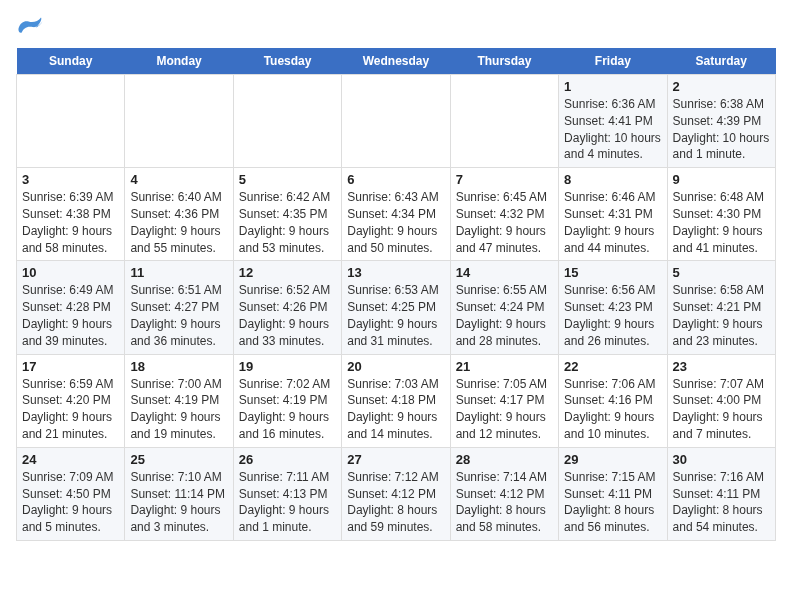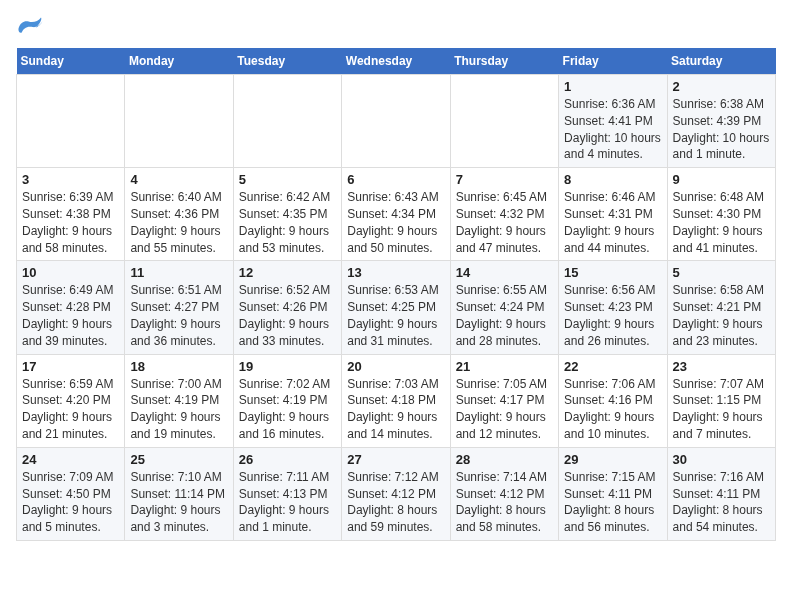--- a/index.html
+++ b/index.html
@@ -49,21 +49,21 @@
     }
     table {
       width: 100%;
       border-collapse: collapse;
       font-size: 11px;
     }
     thead tr th {
       background-color: #3a6fc4;
       color: white;
       padding: 6px 4px;
-      text-align: left;
+      text-align: center;
       font-weight: bold;
       font-size: 12px;
     }
     tbody tr td {
       vertical-align: top;
       border: 1px solid #ddd;
       padding: 4px 5px;
       height: 80px;
       width: calc(100% / 7);
       background: #fff;
@@ -262,21 +262,21 @@
         </td>
         <td>
           <span class="day-number">22</span>
           <div class="day-info">Sunrise: 7:06 AM
 Sunset: 4:16 PM
 Daylight: 9 hours and 10 minutes.</div>
         </td>
         <td>
           <span class="day-number">23</span>
           <div class="day-info">Sunrise: 7:07 AM
-Sunset: 1:15 PM
+Sunset: 4:00 PM
 Daylight: 9 hours and 7 minutes.</div>
         </td>
       </tr>
       <tr>
         <td>
           <span class="day-number">24</span>
           <div class="day-info">Sunrise: 7:09 AM
 Sunset: 4:50 PM
 Daylight: 9 hours and 5 minutes.</div>
         </td>

